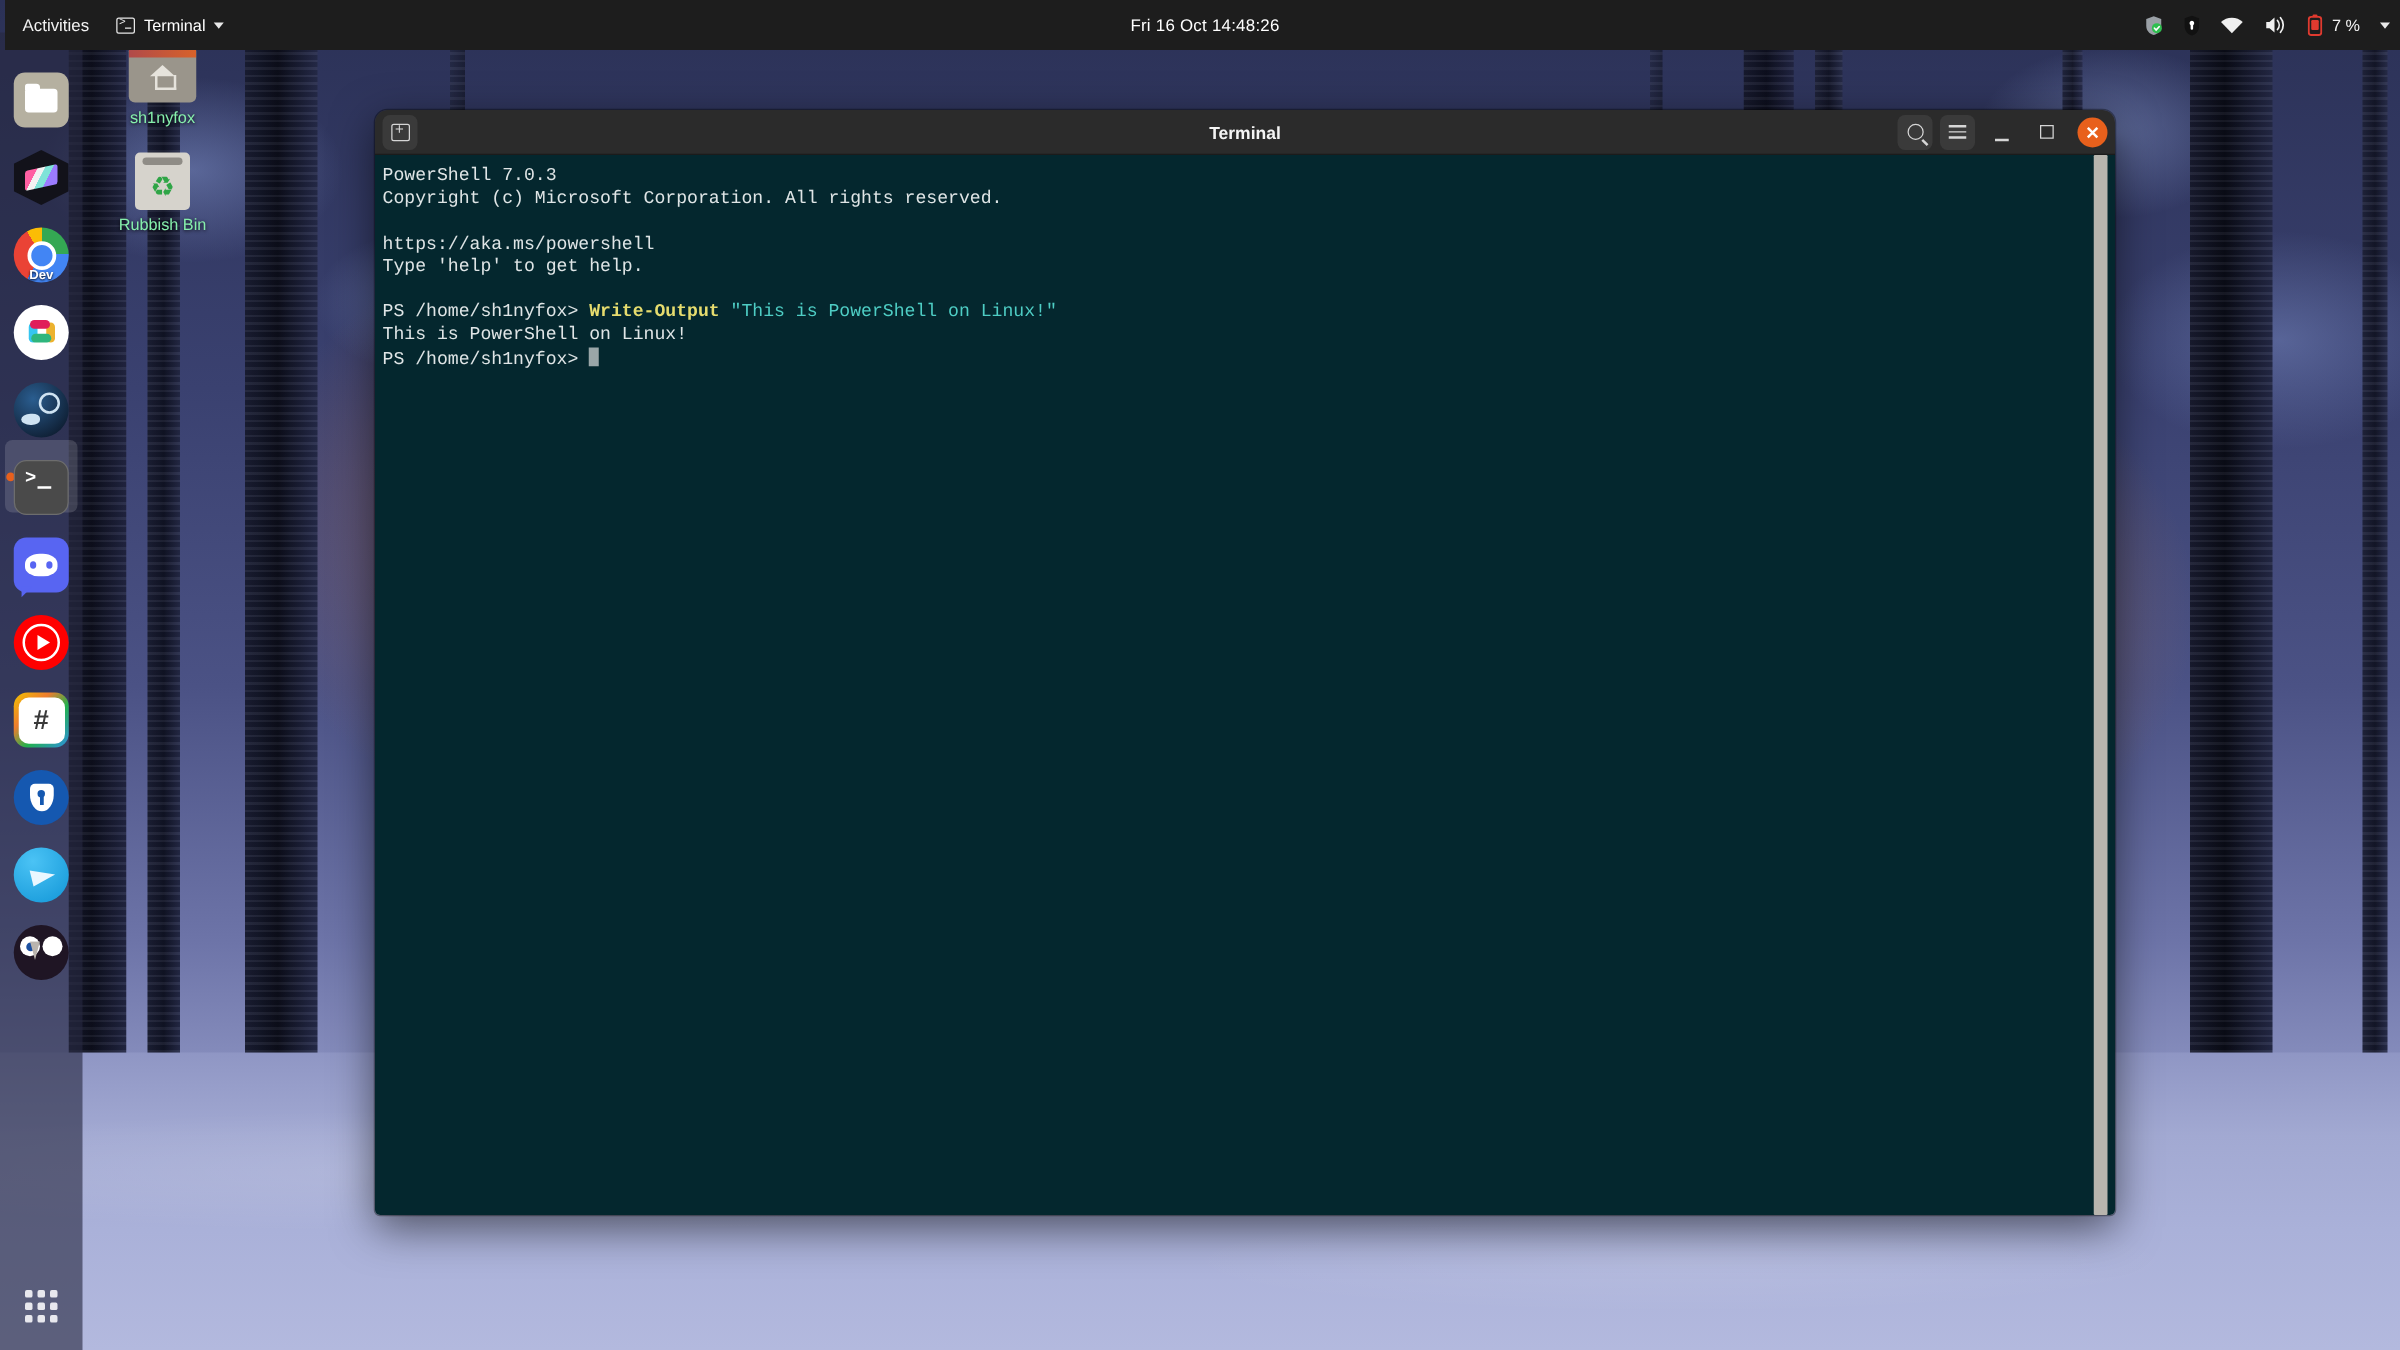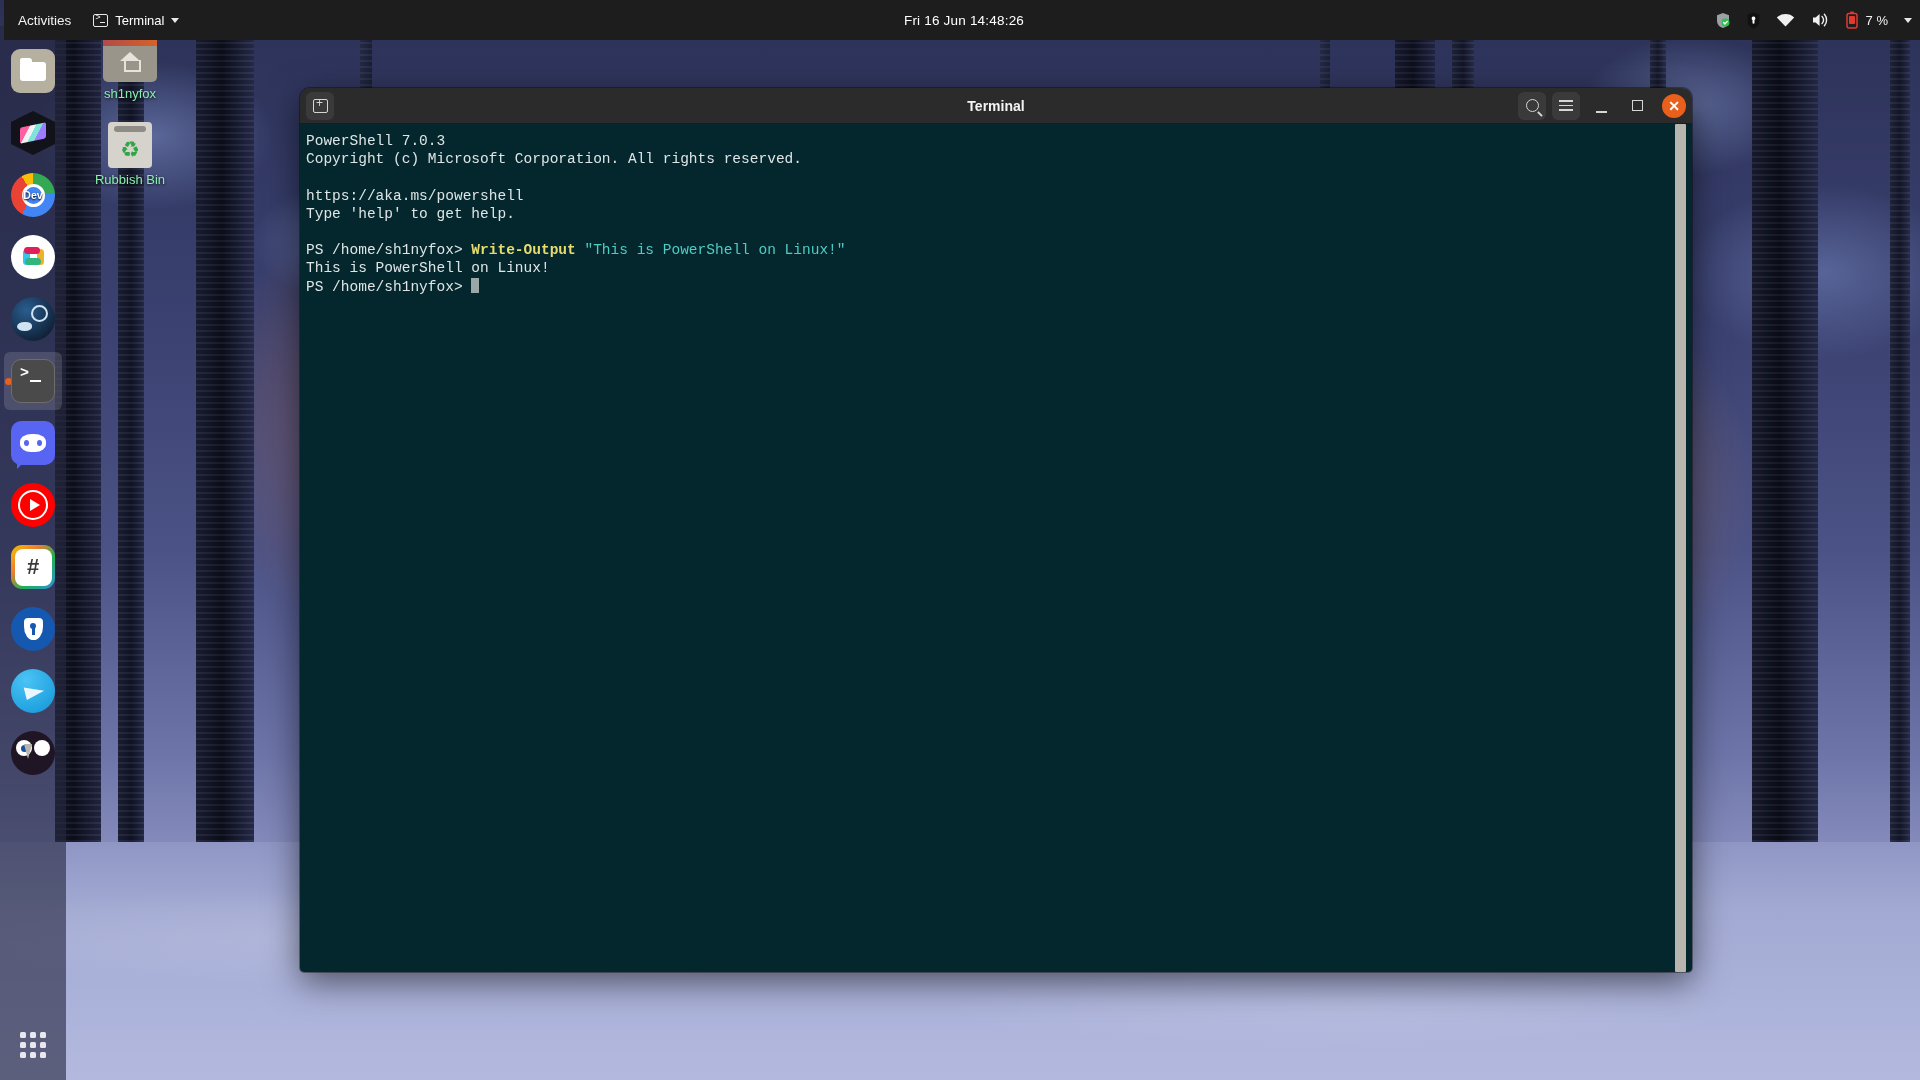--- a/index.html
+++ b/index.html
@@ -73,21 +73,21 @@
   .tb-ico { display:flex; align-items:center; }
   .tb-batt-pct { font-size:13px; color:#f2f2f2; margin-left:-8px;}
 
   
   #dock {
     position:absolute; left:0; top:26px; width:66px; height:1054px;
     background:rgba(38,41,64,0.62); z-index:50;
     display:flex; flex-direction:column; align-items:center;
     padding-top:14px;
   }
-  .dock-item { position:relative; width:58px; height:62px; display:flex; align-items:center; justify-content:center; }
+  .dock-item { position:relative; width:58px; height:62px; display:flex; align-items:flex-end; justify-content:center; }
   .dock-item.active::before {
     content:""; position:absolute; left:0; top:2px; width:58px; height:58px;
     background:rgba(255,255,255,0.14); border-radius:6px;
   }
   .dock-item.running::after {
     content:""; position:absolute; left:1px; top:28px; width:7px; height:7px;
     border-radius:50%; background:#e8601c;
   }
   .di { width:44px; height:44px; border-radius:9px; position:relative; z-index:2; }
 
@@ -235,21 +235,21 @@
 <div id="topbar">
   <div class="tb-activities">
     <span>Activities</span>
   </div>
   <div class="tb-app">
     <span class="tb-app-icon"></span>
     <span>Terminal</span>
     <span class="tb-caret"></span>
   </div>
   <div class="tb-clock">
-    <span>Fri 16 Jun  14:48:26</span>
+    <span>Fri 16 Oct  14:48:26</span>
   </div>
   <div class="tb-right">
     <span class="tb-ico">
       <svg width="16" height="17" viewBox="0 0 16 17">
           <path d="M8 1 14 3.2v5.3c0 4-2.5 6.5-6 7.5-3.5-1-6-3.5-6-7.5V3.2z" fill="#9aa0a6"></path>
           <circle cx="10.5" cy="10.5" r="4" fill="#2fbf4f"></circle>
           <path d="M8.6 10.6l1.3 1.4 2.4-2.6" stroke="#fff" stroke-width="1.4" fill="none" stroke-linecap="round"></path>
         </svg>
     </span>
     <span class="tb-ico">

